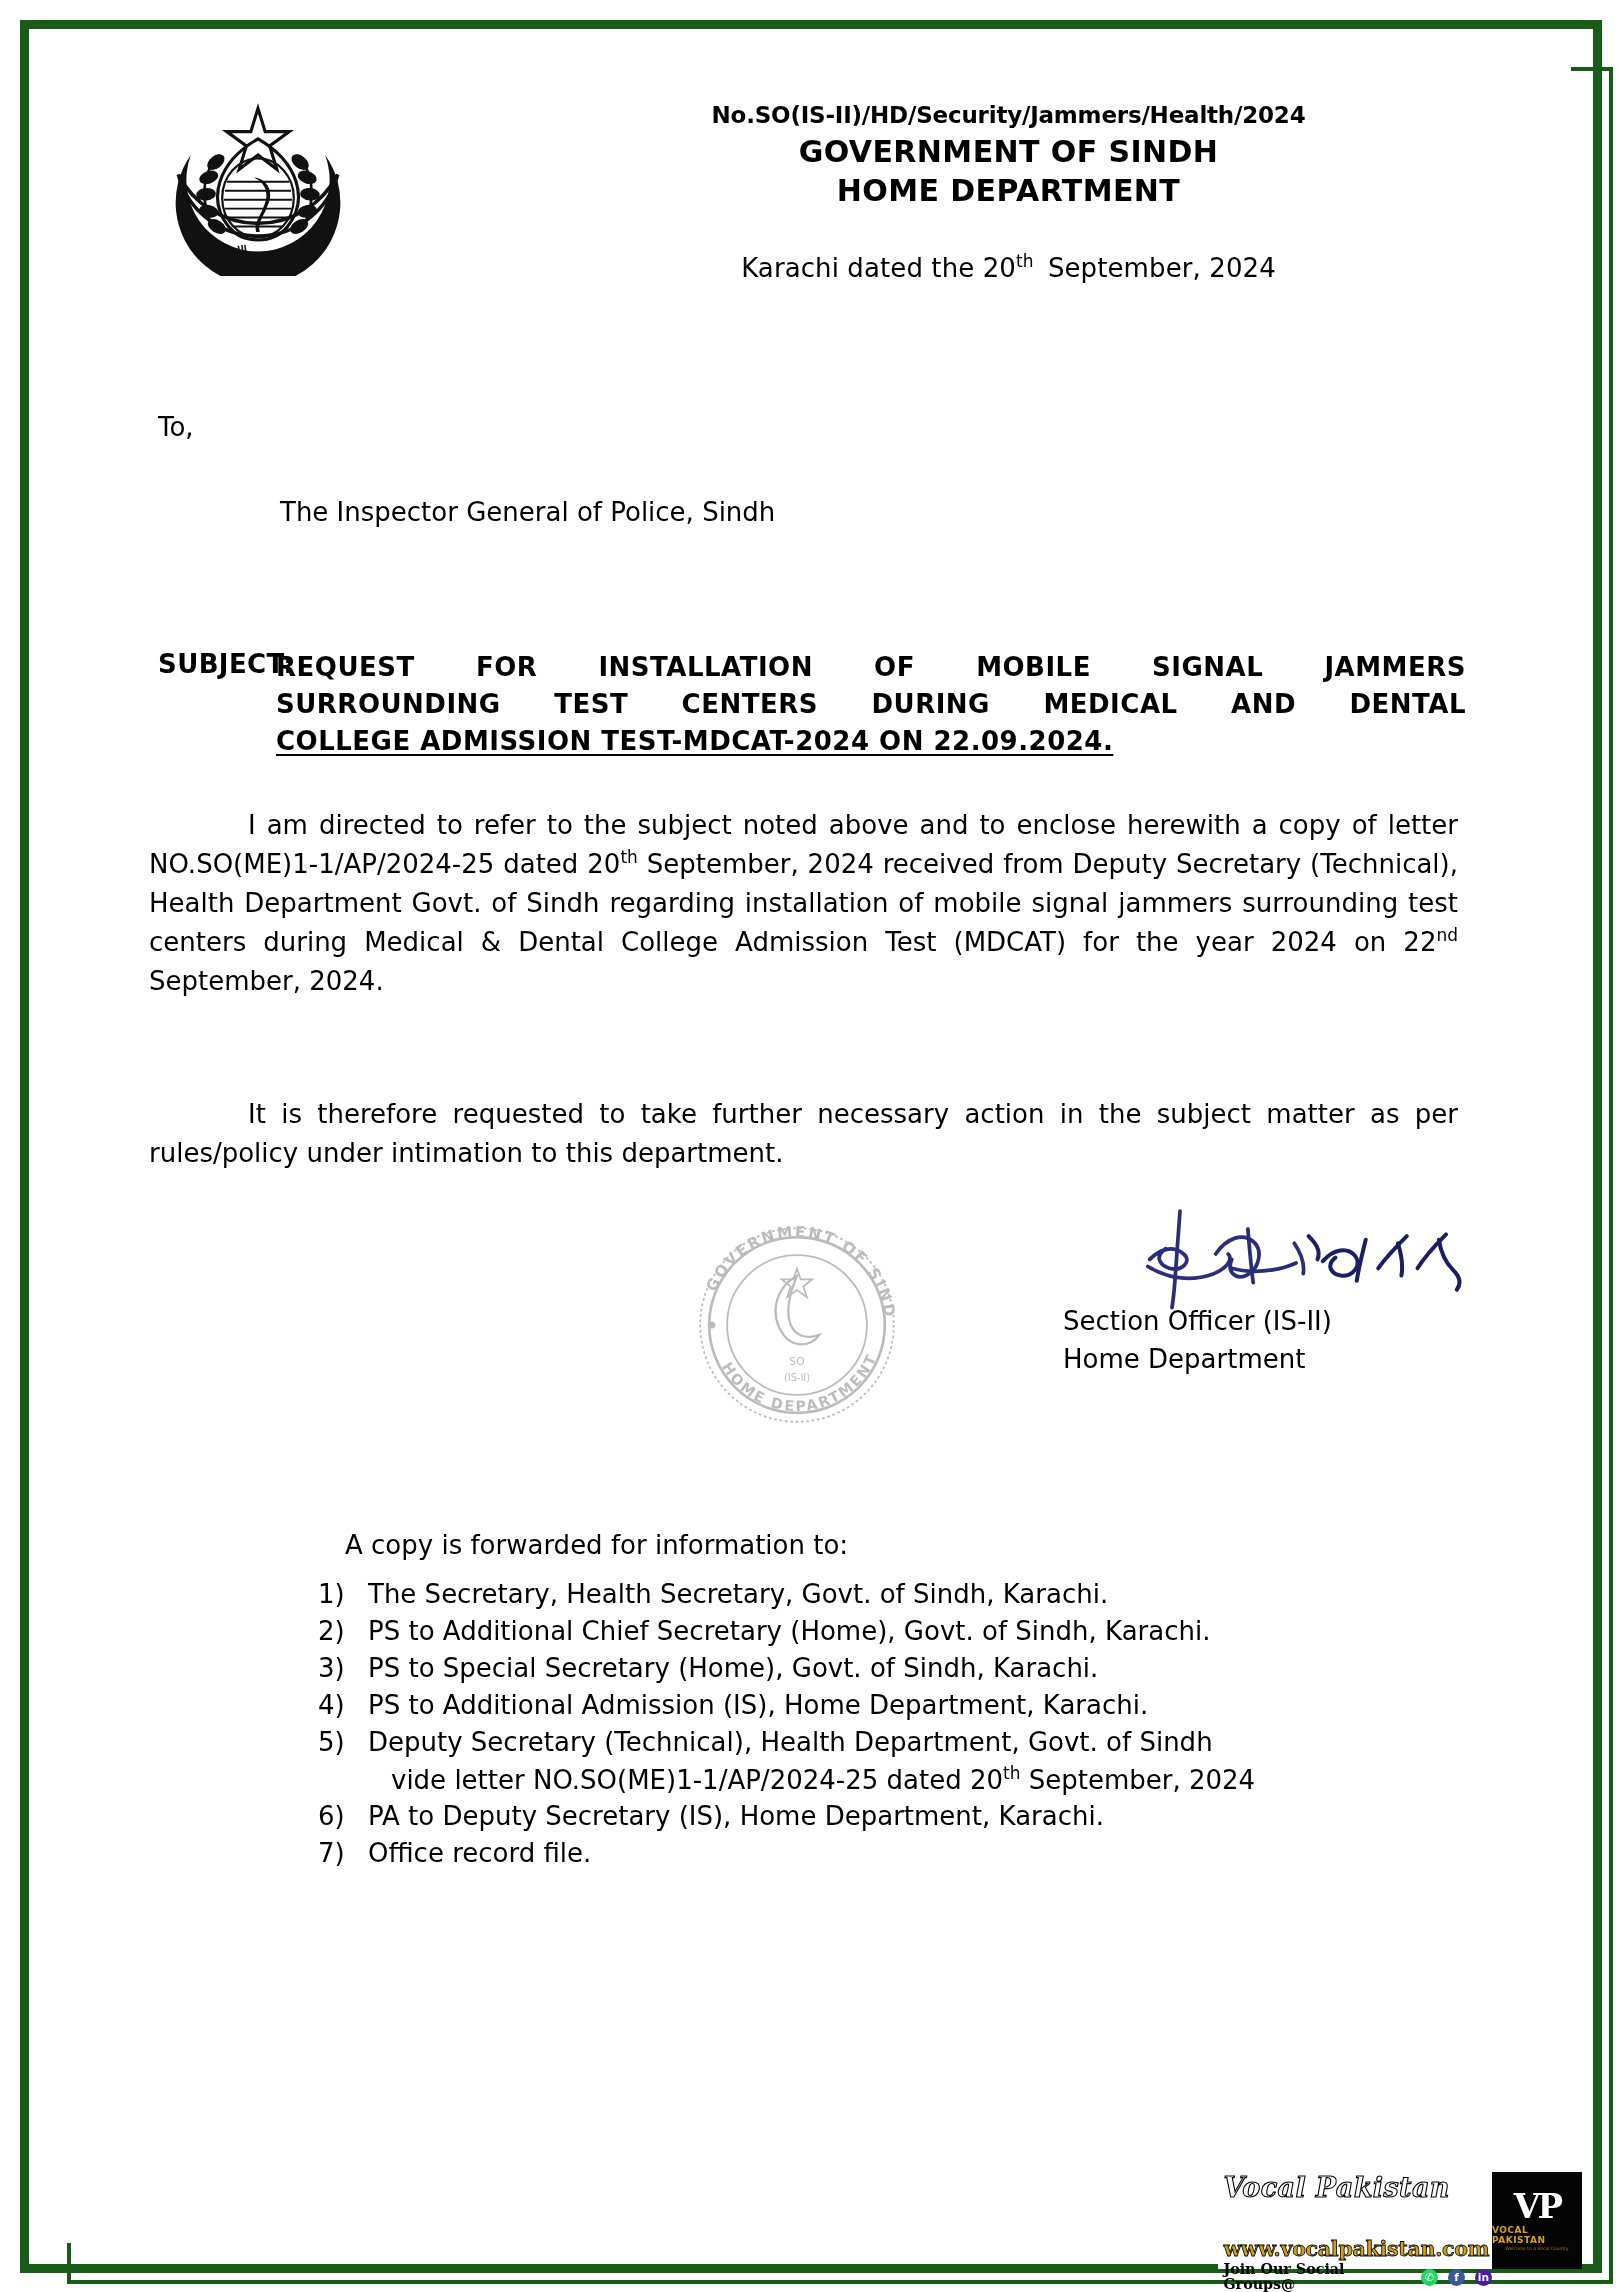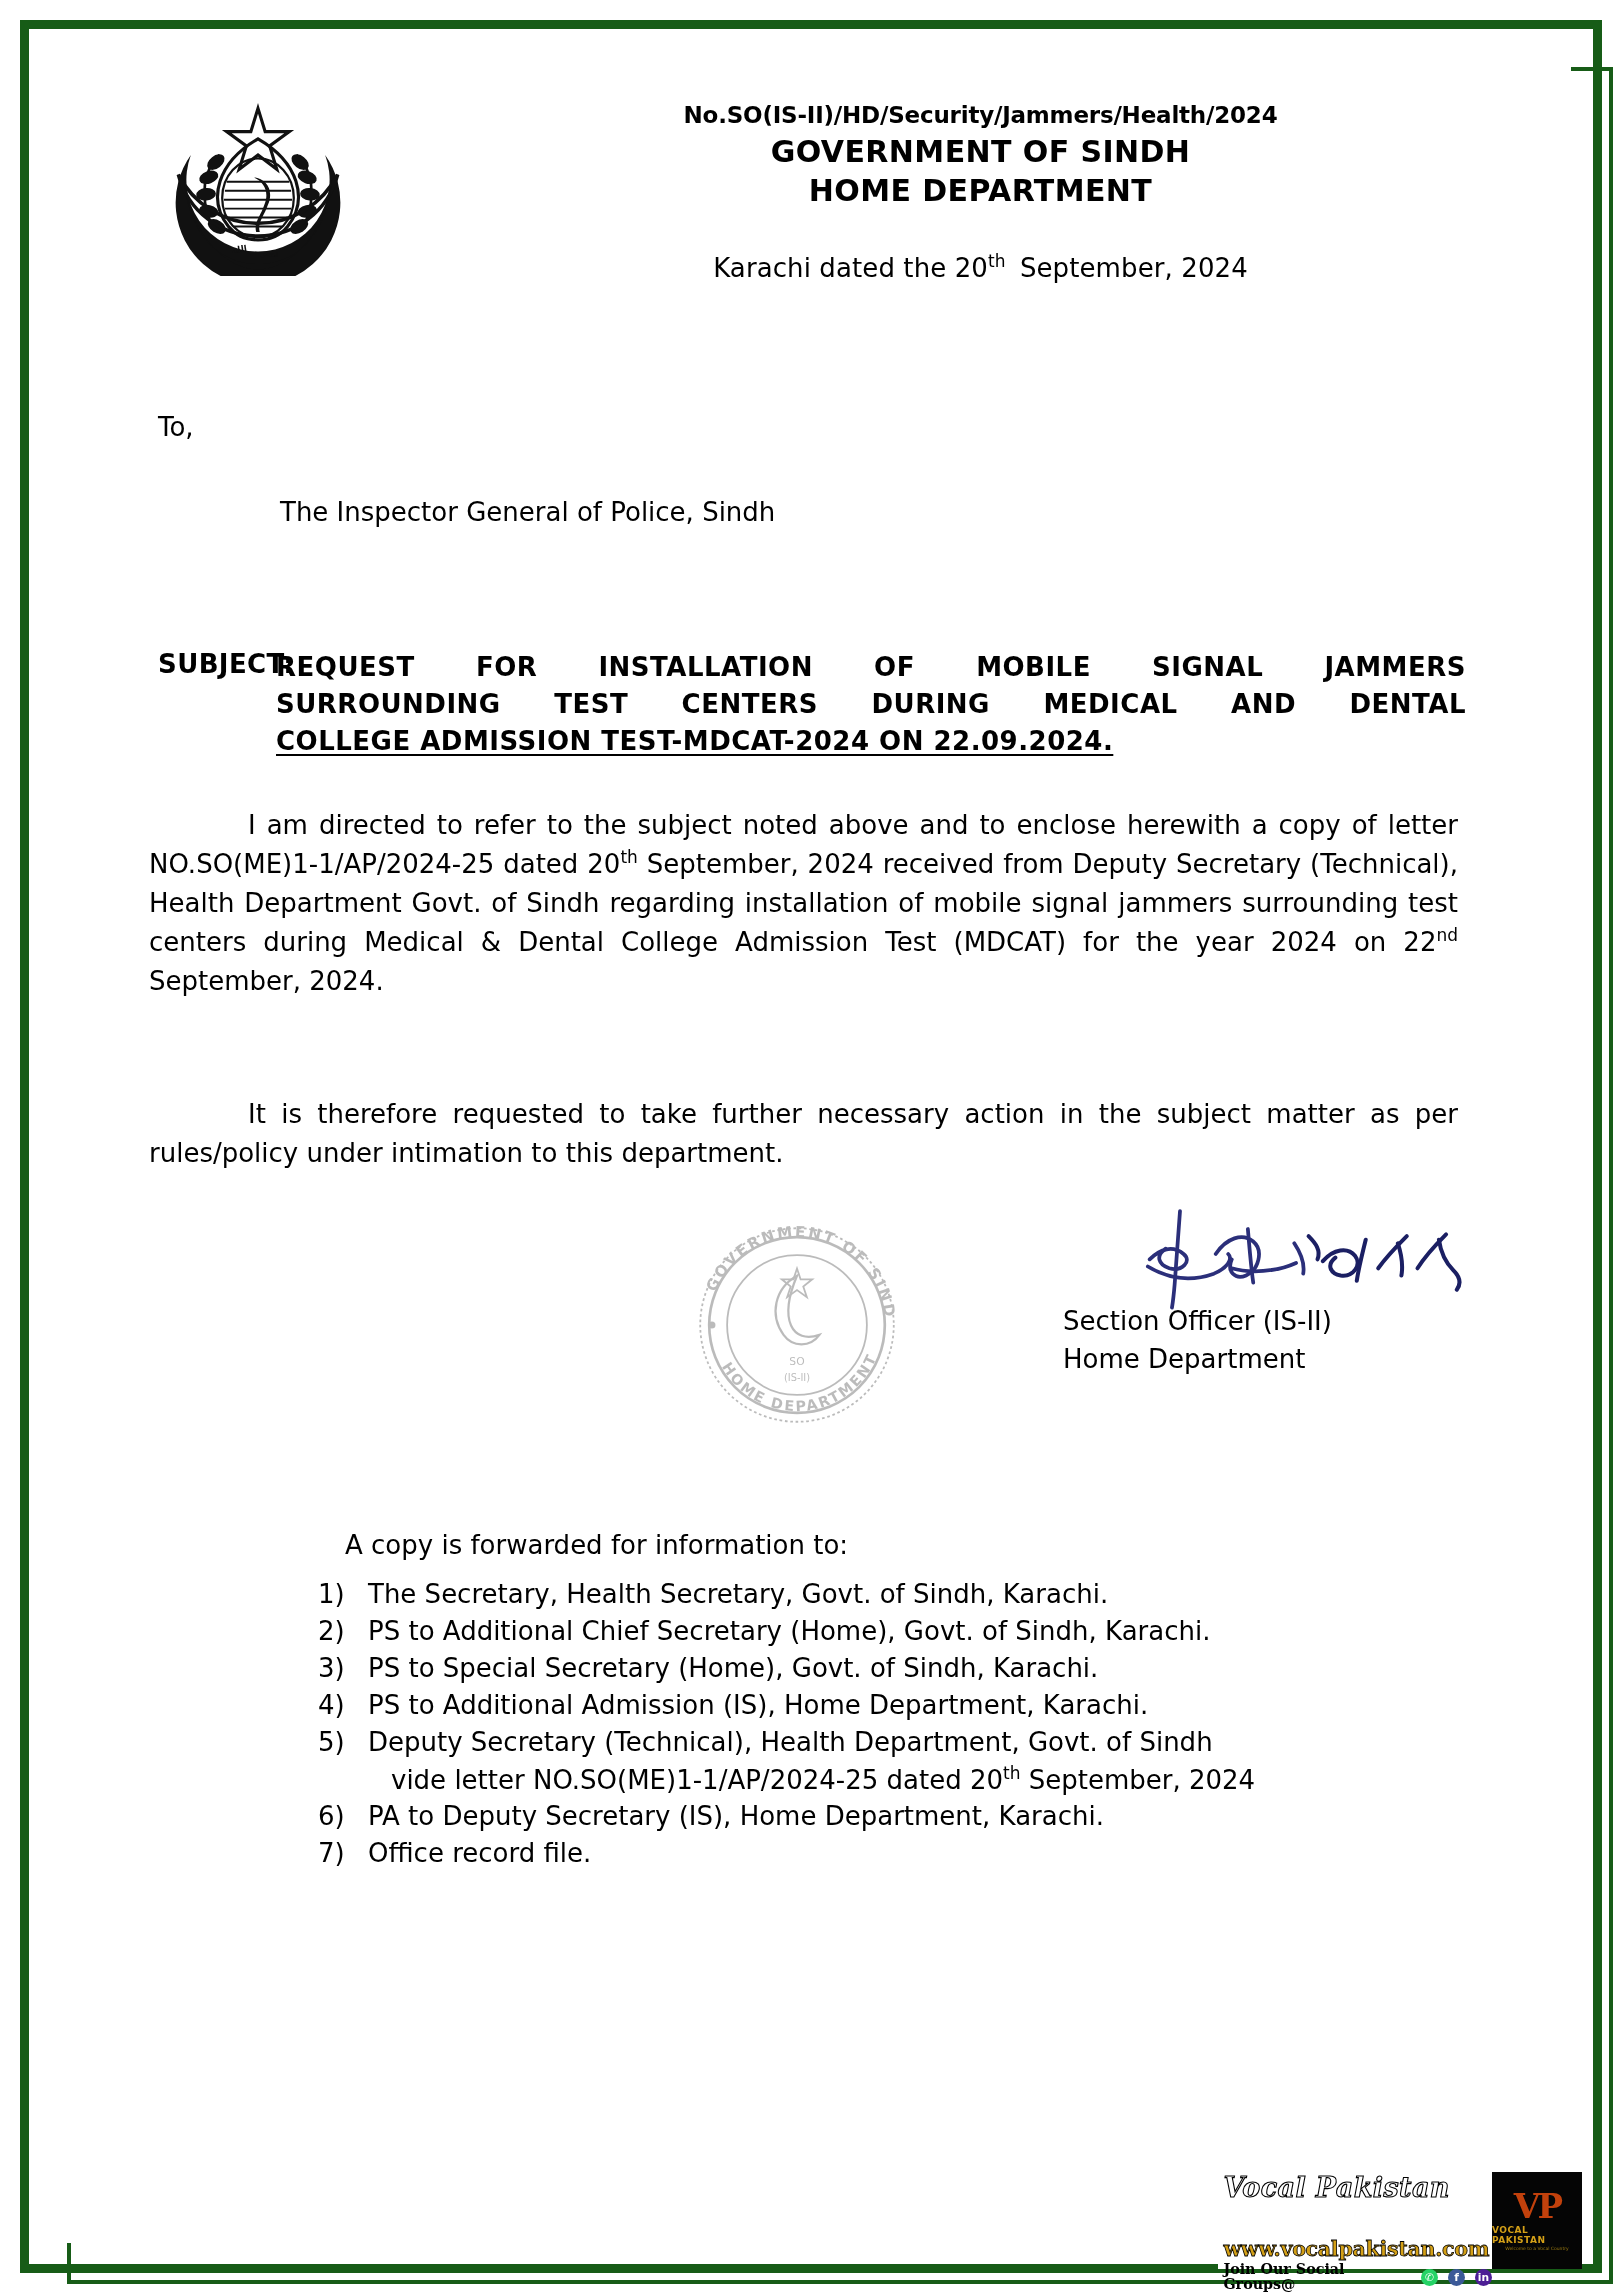--- a/index.html
+++ b/index.html
@@ -50,21 +50,21 @@
     position: absolute;
     left: 115px;
     top: 43px;
     width: 188px;
     height: 184px;
   }
   .emblem svg { display: block; width: 100%; height: 100%; }
 
   .header-block {
     position: absolute;
-    left: 448px;
+    left: 476px;
     top: 52px;
     width: 967px;
     text-align: center;
   }
   .ref-no {
     font-family: "DejaVu Sans", sans-serif;
     font-weight: bold;
     font-size: 23px;
     letter-spacing: -0.2px;
     color: #000;
@@ -301,21 +301,21 @@
     position: relative;
     display: flex;
     flex-direction: column;
     align-items: center;
     justify-content: center;
   }
   .wm-logo-mark {
     font-family: "DejaVu Serif", serif;
     font-weight: bold;
     font-size: 34px;
-    color: #c2410c;
+    color: #ffffff;
     line-height: 0.95;
     letter-spacing: -2.7px;
   }
   .wm-logo-name {
     font-family: "DejaVu Sans", sans-serif;
     font-weight: bold;
     font-size: 9px;
     color: #d4a017;
     letter-spacing: 0.5px;
     margin-top: 2.7px;

